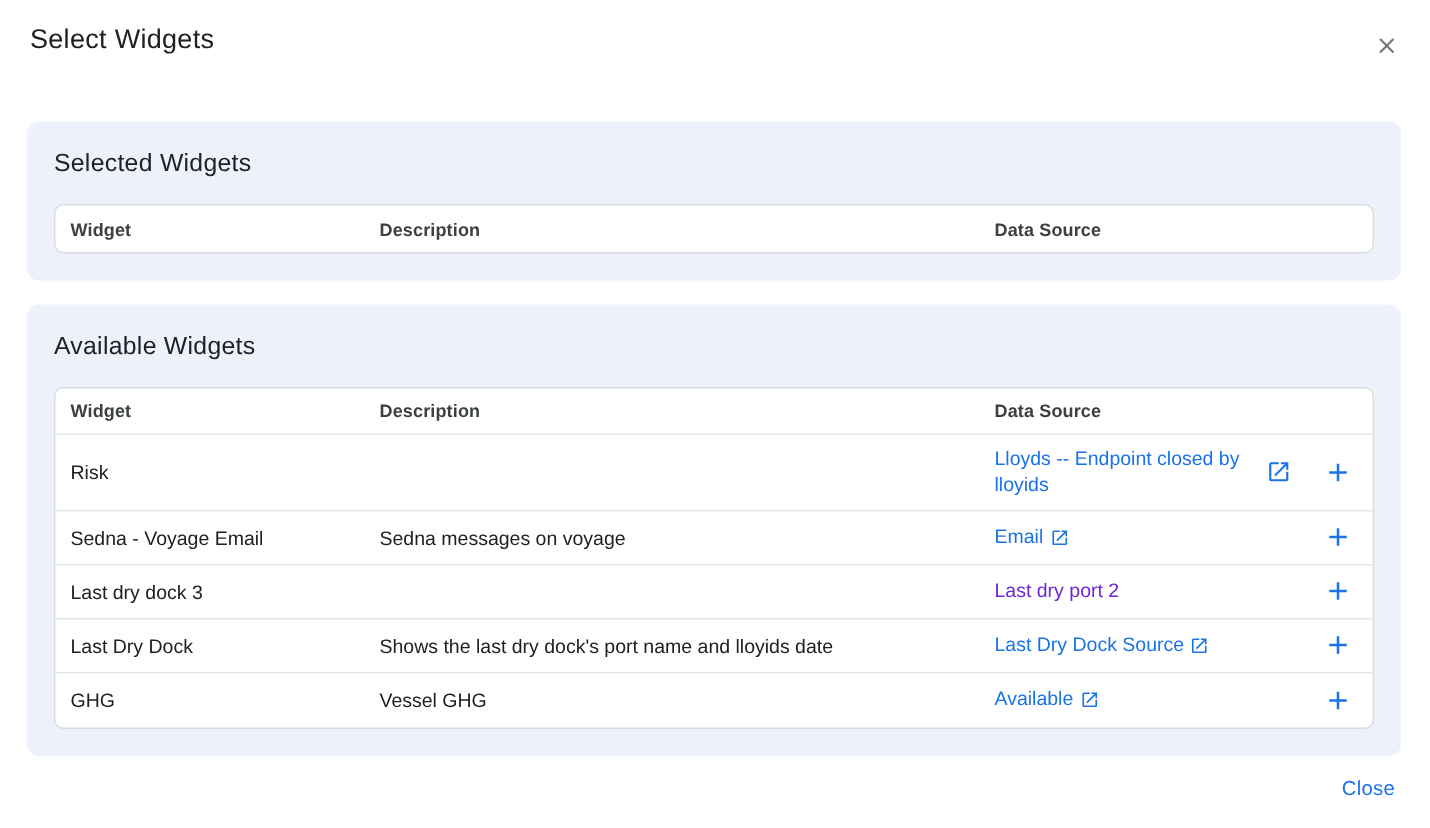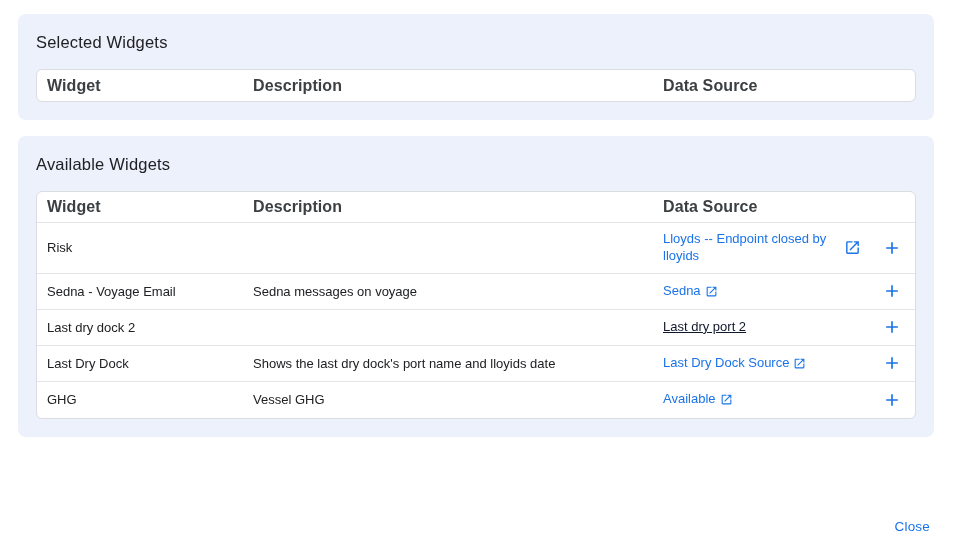--- a/index.html
+++ b/index.html
@@ -40,34 +40,34 @@
     overflow: hidden;
   }
   .thead, .tr {
     display: grid;
     grid-template-columns: 216px 410px 1fr 34px 46px;
     align-items: center;
   }
   .thead { min-height: 31px; border-bottom: 1px solid #e3e5e8; }
   .table.empty .thead { border-bottom: none; }
   .th {
-    font-size: 16px; font-weight: 700; color: #3c4043; letter-spacing: .1px;
+    font-size: 12px; font-weight: 700; color: #3c4043; letter-spacing: .1px;
   }
   .th-widget, .td-widget { padding-left: 10px; }
   .tr { min-height: 36px; }
   .tr:not(:last-child) { border-bottom: 1px solid #e3e5e8; }
   .td { font-size: 13px; color: #202124; padding-top: 8px; padding-bottom: 8px; }
   .td-source { line-height: 1.3; }
 
   a.source-link {
     color: #1a73e8; text-decoration: none; font-size: 13px; cursor: pointer;
     display: inline-flex; align-items: center; gap: 4px; justify-content: flex-end;
   }
   a.source-link .source-text { display: inline-block; max-width: 186px; }
-  .source-plain { font-size: 13px; color: #0f172a; text-decoration: underline; }
+  .source-plain { font-size: 13px; color: #6d28d9; }
   .ext-icon { cursor: pointer; flex: 0 0 auto; }
   .td-ext { display: flex; align-items: center; justify-content: center; }
   .add-btn {
     background: none; border: none; cursor: pointer; padding: 2px;
     display: flex; align-items: center; justify-content: center; line-height: 0;
     justify-self: center;
   }
 
   
   .dialog-footer {
@@ -75,20 +75,28 @@
   }
   .close-link {
     color: #1a73e8; font-size: 13.5px; text-decoration: none; cursor: pointer; letter-spacing: .2px;
   }
 </style>
 </head>
 <body>
 
 <div class="dialog">
 
+  <div class="dialog-header">
+    <h1 class="dialog-title">Select Widgets</h1>
+    <button class="close-btn" aria-label="Close dialog">
+      <svg width="17" height="17" viewBox="0 0 24 24" fill="#757575">
+        <path d="M19 6.41 17.59 5 12 10.59 6.41 5 5 6.41 10.59 12 5 17.59 6.41 19 12 13.41 17.59 19 19 17.59 13.41 12z"></path>
+      </svg>
+    </button>
+  </div>
 
   <section class="panel">
     <h2 class="panel-title">Selected Widgets</h2>
     <div class="table empty">
       <div class="thead">
         <span class="th th-widget">Widget</span>
         <span class="th">Description</span>
         <span class="th">Data Source</span>
         <span class="th"></span>
         <span class="th"></span>
@@ -128,39 +136,39 @@
         <path d="M19 13h-6v6h-2v-6H5v-2h6V5h2v6h6v2z"></path>
       </svg>
     </button>
   </div>
 
   <div class="tr">
     <span class="td td-widget">Sedna - Voyage Email</span>
     <span class="td td-desc">Sedna messages on voyage</span>
     <span class="td td-source">
       <a class="source-link">
-        <span class="source-text">Sedna</span>
+        <span class="source-text">Email</span>
         <svg class="ext-icon inline-ext" width="13" height="13" viewBox="0 0 24 24" fill="#1a73e8">
           <path d="M19 19H5V5h7V3H5c-1.11 0-2 .9-2 2v14c0 1.1.89 2 2 2h14c1.1 0 2-.9 2-2v-7h-2v7zM14 3v2h3.59l-9.83 9.83 1.41 1.41L19 6.41V10h2V3h-7z"></path>
         </svg>
       </a>
       
     </span>
     <span class="td td-ext">
       
     </span>
     <button class="add-btn" aria-label="Add widget">
       <svg width="20" height="20" viewBox="0 0 24 24" fill="#1a73e8">
         <path d="M19 13h-6v6h-2v-6H5v-2h6V5h2v6h6v2z"></path>
       </svg>
     </button>
   </div>
 
   <div class="tr">
-    <span class="td td-widget">Last dry dock 2</span>
+    <span class="td td-widget">Last dry dock 3</span>
     <span class="td td-desc"></span>
     <span class="td td-source">
       
       <span class="source-plain">Last dry port 2</span>
     </span>
     <span class="td td-ext">
       
     </span>
     <button class="add-btn" aria-label="Add widget">
       <svg width="20" height="20" viewBox="0 0 24 24" fill="#1a73e8">

